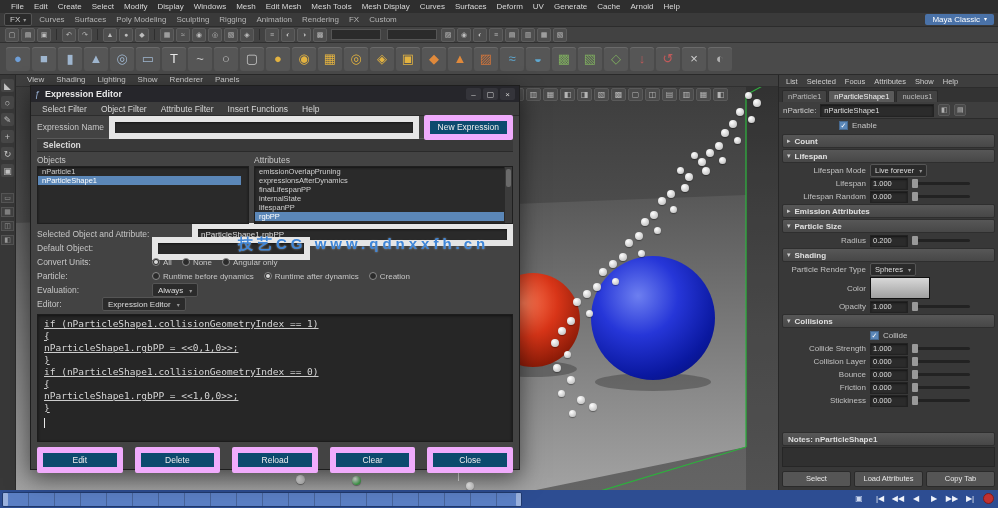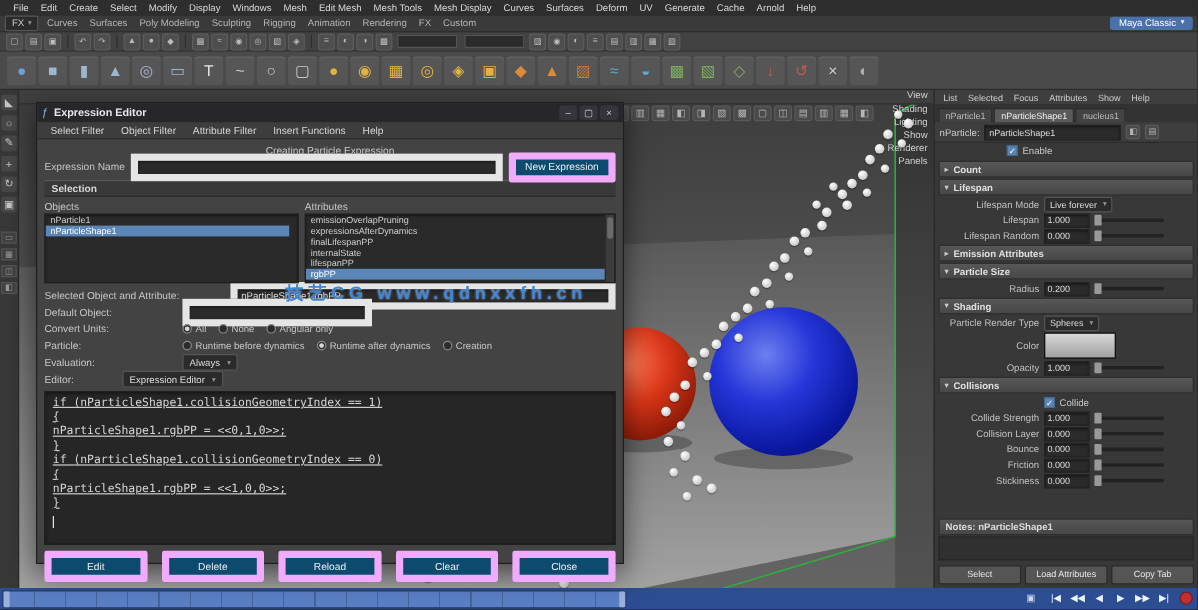--- a/index.html
+++ b/index.html
@@ -23,21 +23,21 @@
   #shelf-icons{display:flex;align-items:center;gap:2px;padding-left:6px;}
   .shelf-icon{width:24px;height:24px;background:#565656;border-radius:3px;display:flex;align-items:center;justify-content:center;box-shadow:inset 0 1px 0 #6a6a6a;}
   .shelf-glyph{font-size:13px;line-height:13px;}
   
   #toolbox{position:absolute;left:0;top:75px;width:16px;height:415px;background:#383838;border-right:1px solid #2b2b2b;box-sizing:border-box;display:flex;flex-direction:column;align-items:center;padding-top:4px;gap:4px;}
   .tool-icon{width:13px;height:13px;background:#474747;border-radius:2px;color:#c4c4c4;font-size:9px;display:flex;align-items:center;justify-content:center;}
   .layout-icon{width:13px;height:10px;background:#414141;border:1px solid #555;color:#9a9a9a;font-size:7px;display:flex;align-items:center;justify-content:center;box-sizing:border-box;}
   .tool-gap{height:8px;}
   
   #viewport{position:absolute;left:16px;top:75px;width:762px;height:415px;overflow:hidden;background:linear-gradient(180deg,#3c3c3c,#4b4b4b 30%,#585858 60%,#646464);z-index:1;}
-  #vp-menus{position:absolute;left:0;top:0;width:762px;height:12px;background:#3f3f3f;display:flex;align-items:flex-end;gap:2px;padding-left:6px;border-bottom:1px solid #303030;box-sizing:border-box;flex-direction:column;}
+  #vp-menus{position:absolute;left:0;top:0;width:762px;height:12px;background:#3f3f3f;display:flex;align-items:flex-start;gap:2px;padding-left:6px;border-bottom:1px solid #303030;box-sizing:border-box;}
   .vp-menu{font-size:8px;color:#cfcfcf;padding:0 5px;}
   #vp-toolbar{position:absolute;left:306px;top:13px;display:flex;gap:2px;}
   .vp-icon{width:15px;height:13px;background:#4b4b4b;border:1px solid #5a5a5a;border-radius:2px;color:#b5b5b5;font-size:8px;display:flex;align-items:center;justify-content:center;box-sizing:border-box;}
   #vp-svg{position:absolute;left:0;top:0;}
   .sphere{position:absolute;border-radius:50%;}
   #sphere-blue{left:575px;top:181px;width:124px;height:124px;background:radial-gradient(circle at 38% 32%,#6d7ff0 0%,#2636d8 35%,#0a18a0 70%,#050c63 100%);}
   #sphere-red{left:470px;top:198px;width:94px;height:94px;background:radial-gradient(circle at 40% 32%,#ff7a55 0%,#d83518 40%,#8f1c08 75%,#5e1204 100%);}
   #nucleus{position:absolute;left:438px;top:386px;color:#f0f0f0;font-size:10px;font-weight:bold;}
   #nucleus-axis{position:absolute;left:442px;top:397px;width:1px;height:9px;background:#e8e8e8;}
   #particles{position:absolute;left:0;top:0;width:998px;height:508px;z-index:3;pointer-events:none;}
@@ -435,21 +435,20 @@
         </div>
     </div>
     <div class="dlg-menubar" id="dlg-menus">
         <span class="dlg-menu">Select Filter</span>
         <span class="dlg-menu">Object Filter</span>
         <span class="dlg-menu">Attribute Filter</span>
         <span class="dlg-menu">Insert Functions</span>
         <span class="dlg-menu">Help</span>
       </div>
     <div class="dlg-body">
-      <div class="dlg-creating">Creating Particle Expression</div>
       <div class="dlg-row name-row">
         <span class="dlg-label">Expression Name</span>
         <span class="dlg-input flex"></span>
         <span class="dlg-btn">New Expression</span>
       </div>
       <div class="dlg-section">Selection</div>
       <div class="dlg-cols">
         <div class="col-objects">
           <div class="col-h">Objects</div>
           <div class="listbox">

